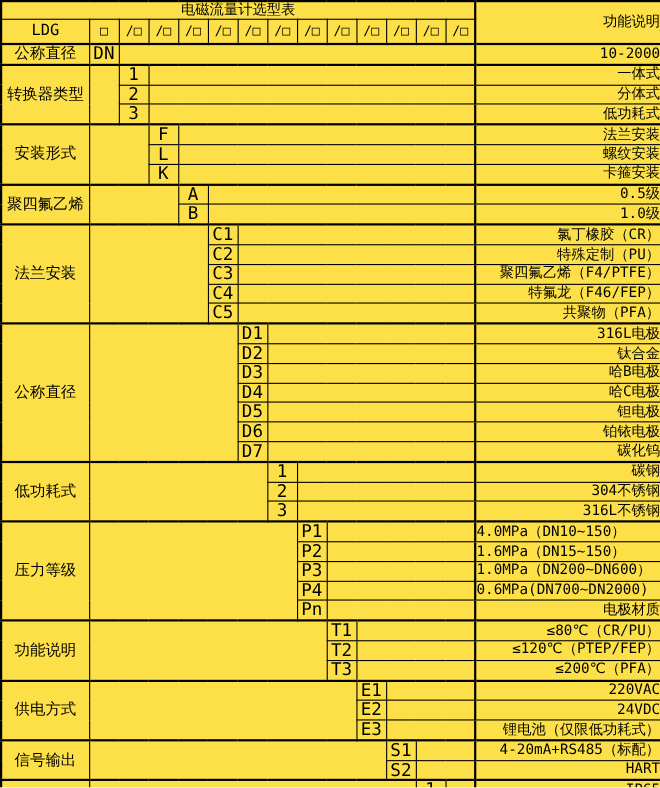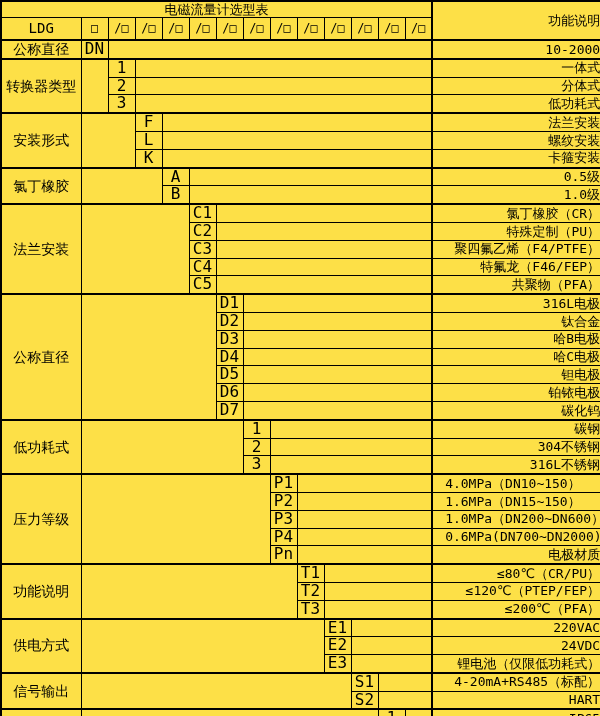--- a/index.html
+++ b/index.html
@@ -22,21 +22,21 @@
     line-height:1.05;
     height:16px;
   }
   tr.title-row td{height:15px;}
   tr.model-row td{height:21px;}
   tr.gb td{border-top:2px solid #000;}
   td.desc-col{border-left:2px solid #000;text-align:right;}
   td.box{font-size:12px;}
   td.code{font-size:16px;}
   td.desc{font-size:13px;}
-  td.desc.left{text-align:left;padding-left:12px;}
+  td.desc.left{text-align:left;padding-left:0;}
   td.label{font-size:14px;}
 </style>
 </head>
 <body>
 
 <div class="sheet">
 <table>
   <colgroup>
     <col style="width:80px">
     <col style="width:27px">
@@ -115,21 +115,21 @@
     <td colspan="10"></td>
     <td class="desc desc-col">螺纹安装</td>
   </tr>
   <tr>
     <td class="code">K</td>
     <td colspan="10"></td>
     <td class="desc desc-col">卡箍安装</td>
   </tr>
 
   <tr class="gb">
-    <td class="label" rowspan="2">氯丁橡胶</td>
+    <td class="label" rowspan="2">聚四氟乙烯</td>
     <td rowspan="2" colspan="3"></td>
     <td class="code">A</td>
     <td colspan="9"></td>
     <td class="desc desc-col">0.5级</td>
   </tr>
   <tr>
     <td class="code">B</td>
     <td colspan="9"></td>
     <td class="desc desc-col">1.0级</td>
   </tr>

